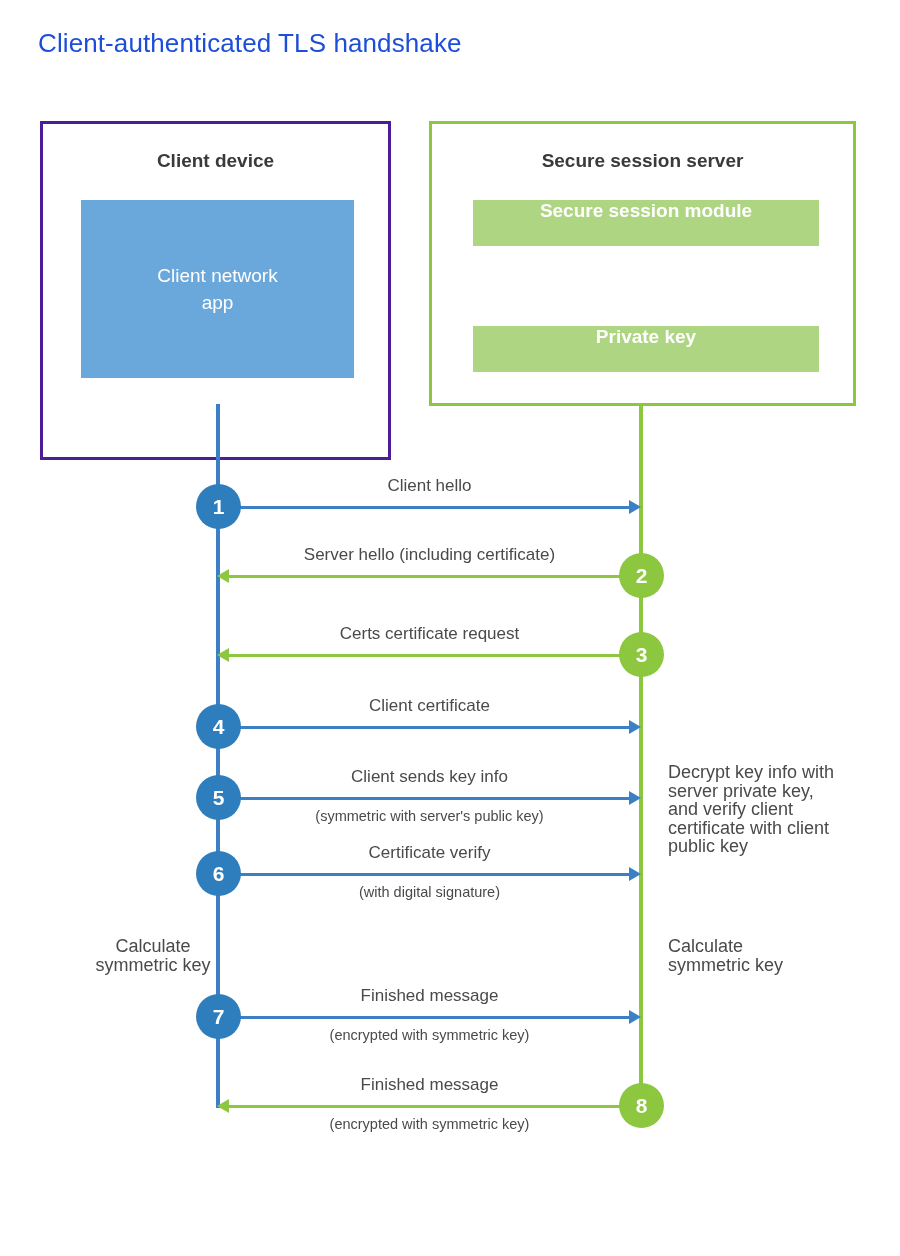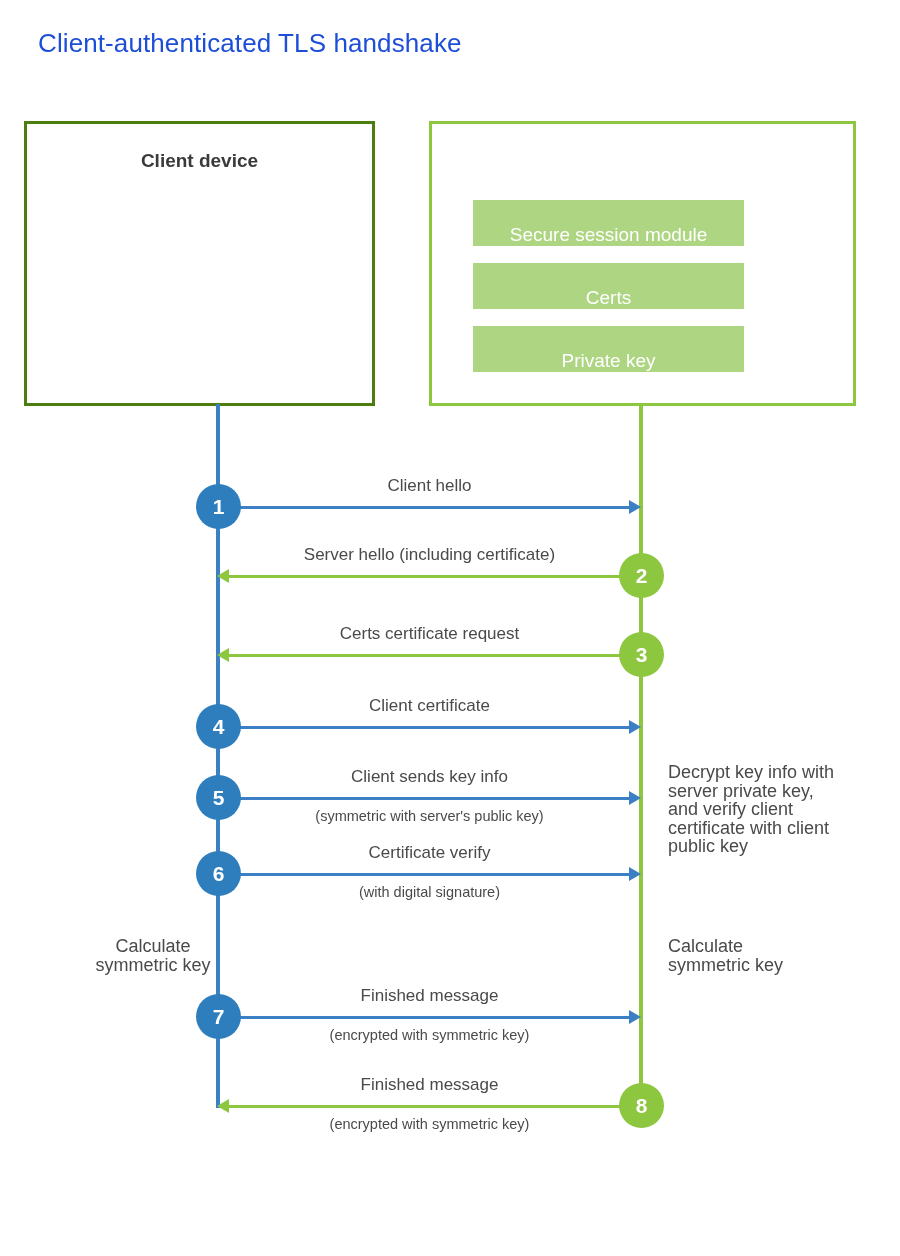--- a/index.html
+++ b/index.html
@@ -27,25 +27,25 @@
     white-space: nowrap;
   }
 
   
   .actor-box {
     position: absolute;
     background: #ffffff;
     box-sizing: border-box;
   }
   #client-box {
-    left: 24px;
+    left: 40px;
     top: 121px;
     width: 351px;
-    height: 285px;
-    border: 3px solid #4d7c0f;
+    height: 339px;
+    border: 3px solid #4c1d95;
   }
   #server-box {
     left: 429px;
     top: 121px;
     width: 427px;
     height: 285px;
     border: 3px solid #8dc63f;
   }
   .actor-title {
     position: absolute;
@@ -71,29 +71,30 @@
     text-align: center;
     display: flex;
     align-items: center;
     justify-content: center;
     box-sizing: border-box;
   }
 
   .server-bar {
     position: absolute;
     left: 41px;
-    width: 271px;
+    width: 346px;
     height: 46px;
     background: #aed581;
     color: #ffffff;
     font-size: 19px;
     display: flex;
-    align-items: flex-end;
+    align-items: flex-start;
     justify-content: center;
     box-sizing: border-box;
+    font-weight: bold;
   }
   #server-bar-0 { top: 76px; }
   #server-bar-1 { top: 139px; }
   #server-bar-2 { top: 202px; }
 
   
   .lifeline {
     position: absolute;
     width: 4px;
   }
@@ -203,28 +204,29 @@
     text-align: left;
   }
 </style>
 </head>
 <body>
 
 <div id="page-title">Client-authenticated TLS handshake</div>
 
 <div class="actor-box" id="client-box">
   <div class="actor-title">Client device</div>
+  <div id="client-app">
+    <span id="client-app-label">Client network<br>app</span>
+  </div>
 </div>
 
 <div class="actor-box" id="server-box">
+  <div class="actor-title">Secure session server</div>
   <div class="server-bar" id="server-bar-0">
     <span>Secure session module</span>
-  </div>
-  <div class="server-bar" id="server-bar-1">
-    <span>Certs</span>
   </div>
   <div class="server-bar" id="server-bar-2">
     <span>Private key</span>
   </div>
 </div>
 
 <div class="lifeline" id="client-lifeline"></div>
 <div class="lifeline" id="server-lifeline"></div>
 
 <div id="messages-layer">

